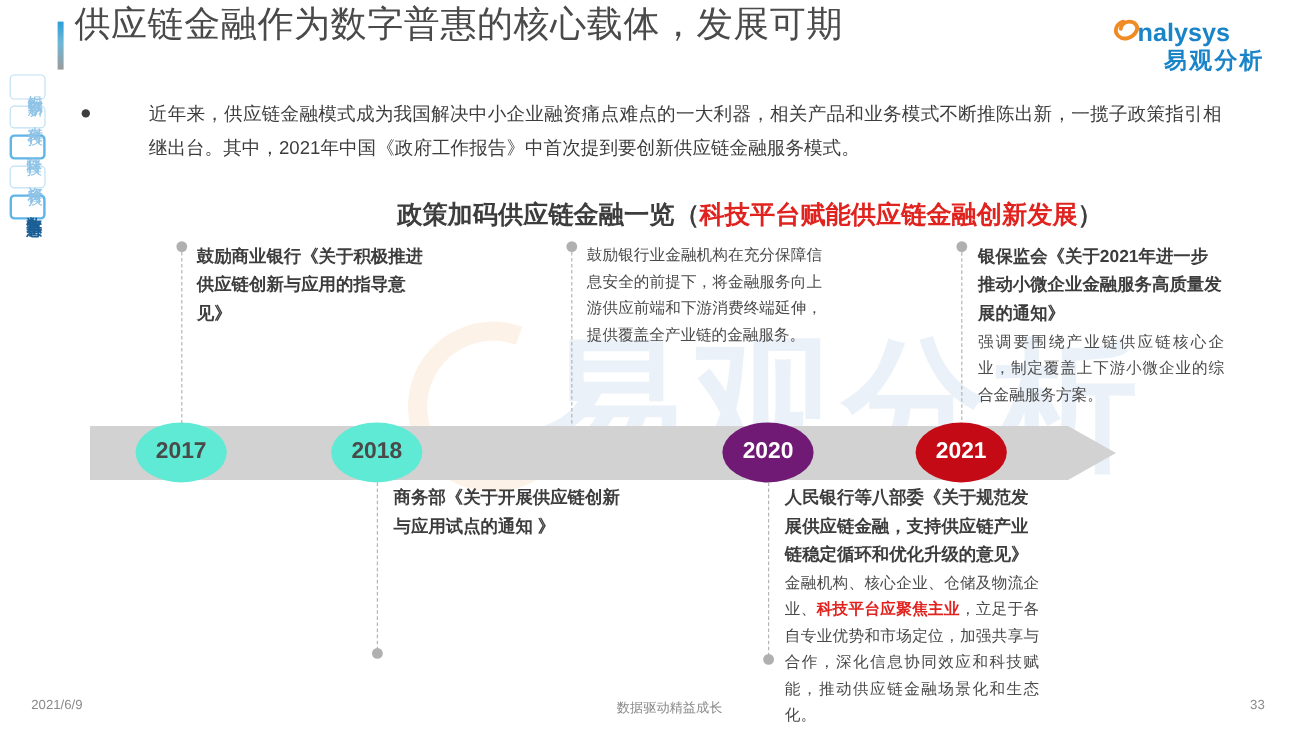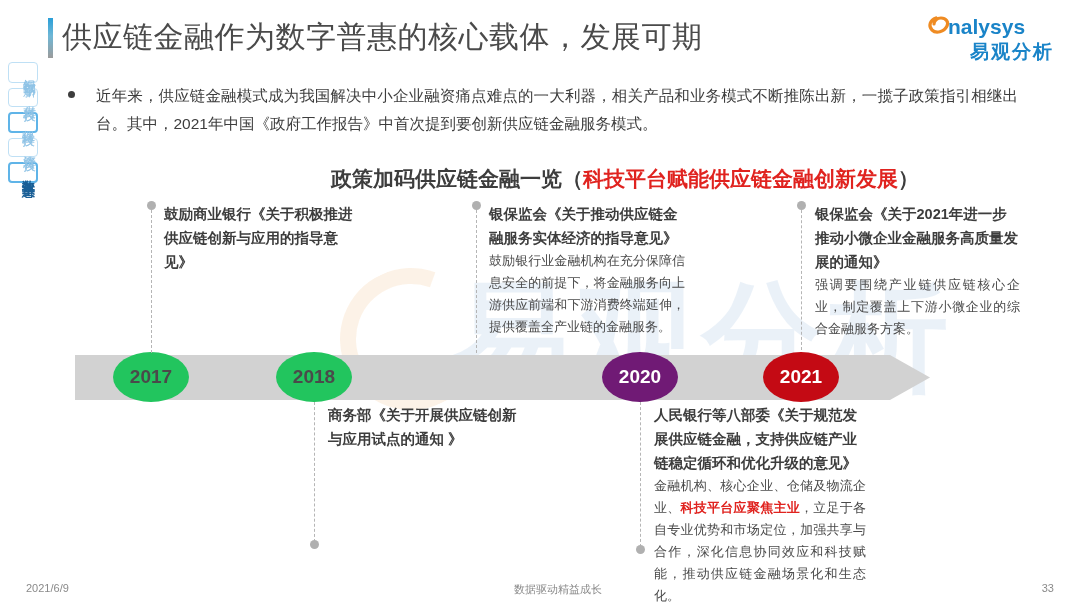--- a/index.html
+++ b/index.html
@@ -45,21 +45,21 @@
   
   .title-bar {
     position: absolute;
     left: 48px; top: 18px;
     width: 5px; height: 40px;
     background: linear-gradient(to bottom, #2a9fd8 0%, #6fb7d6 45%, #9b9b9b 100%);
     z-index: 3;
   }
   .page-title {
     position: absolute;
-    left: 62px; top: 16px;
+    left: 62px; top: 0;
     font-size: 30px;
     line-height: 42px;
     color: #4a4a4a;
     letter-spacing: 0.5px;
     white-space: nowrap;
     z-index: 3;
   }
 
   
   .logo {
@@ -83,20 +83,21 @@
     margin-top: 1px;
   }
 
   
   .bullet-row {
     position: absolute;
     left: 68px; top: 82px;
     width: 950px;
     display: flex;
     z-index: 3;
+    gap: 28px;
   }
   .bullet-dot {
     width: 7px; height: 7px;
     border-radius: 50%;
     background: #3d3d3d;
     margin-top: 9px;
     flex: 0 0 auto;
   }
   .bullet-text {
     margin-left: 21px;
@@ -137,21 +138,21 @@
     width: 76px; height: 50px;
     border-radius: 50%;
     display: flex;
     align-items: center;
     justify-content: center;
     font-size: 19px;
     font-weight: bold;
     top: 352px;
   }
   .tl-node.plain {
-    background: #22c55e;
+    background: #5eead4;
     color: #4a4a4a;
     align-items: center;
   }
   .tl-node.blue {
     color: #ffffff;
   }
   .tl-node.red {
     color: #ffffff;
   }
 
@@ -302,21 +303,20 @@
 
 <div class="item" style="left:164px; top:202px; width:190px;">
   <div class="item-title">鼓励商业银行《关于积极推进供应链创新与应用的指导意见》</div>
 </div>
 
 <div class="item" style="left:328px; top:403px; width:196px;">
   <div class="item-title">商务部《关于开展供应链创新与应用试点的通知 》</div>
 </div>
 
 <div class="item" style="left:489px; top:202px; width:196px;">
-  <div class="item-title">银保监会《关于推动供应链金融服务实体经济的指导意见》</div>
   <div class="item-body">鼓励银行业金融机构在充分保障信息安全的前提下，将金融服务向上游供应前端和下游消费终端延伸，提供覆盖全产业链的金融服务。</div>
 </div>
 
 <div class="item" style="left:654px; top:403px; width:212px;">
   <div class="item-title">人民银行等八部委《关于规范发展供应链金融，支持供应链产业链稳定循环和优化升级的意见》</div>
   <div class="item-body"><span>金融机构、核心企业、仓储及物流企业、</span><span class="red">科技平台应聚焦主业</span><span>，立足于各自专业优势和市场定位，加强共享与合作，深化信息协同效应和科技赋能，推动供应链金融场景化和生态化。</span></div>
 </div>
 
 <div class="item" style="left:815px; top:202px; width:205px;">
   <div class="item-title">银保监会《关于2021年进一步推动小微企业金融服务高质量发展的通知》</div>

